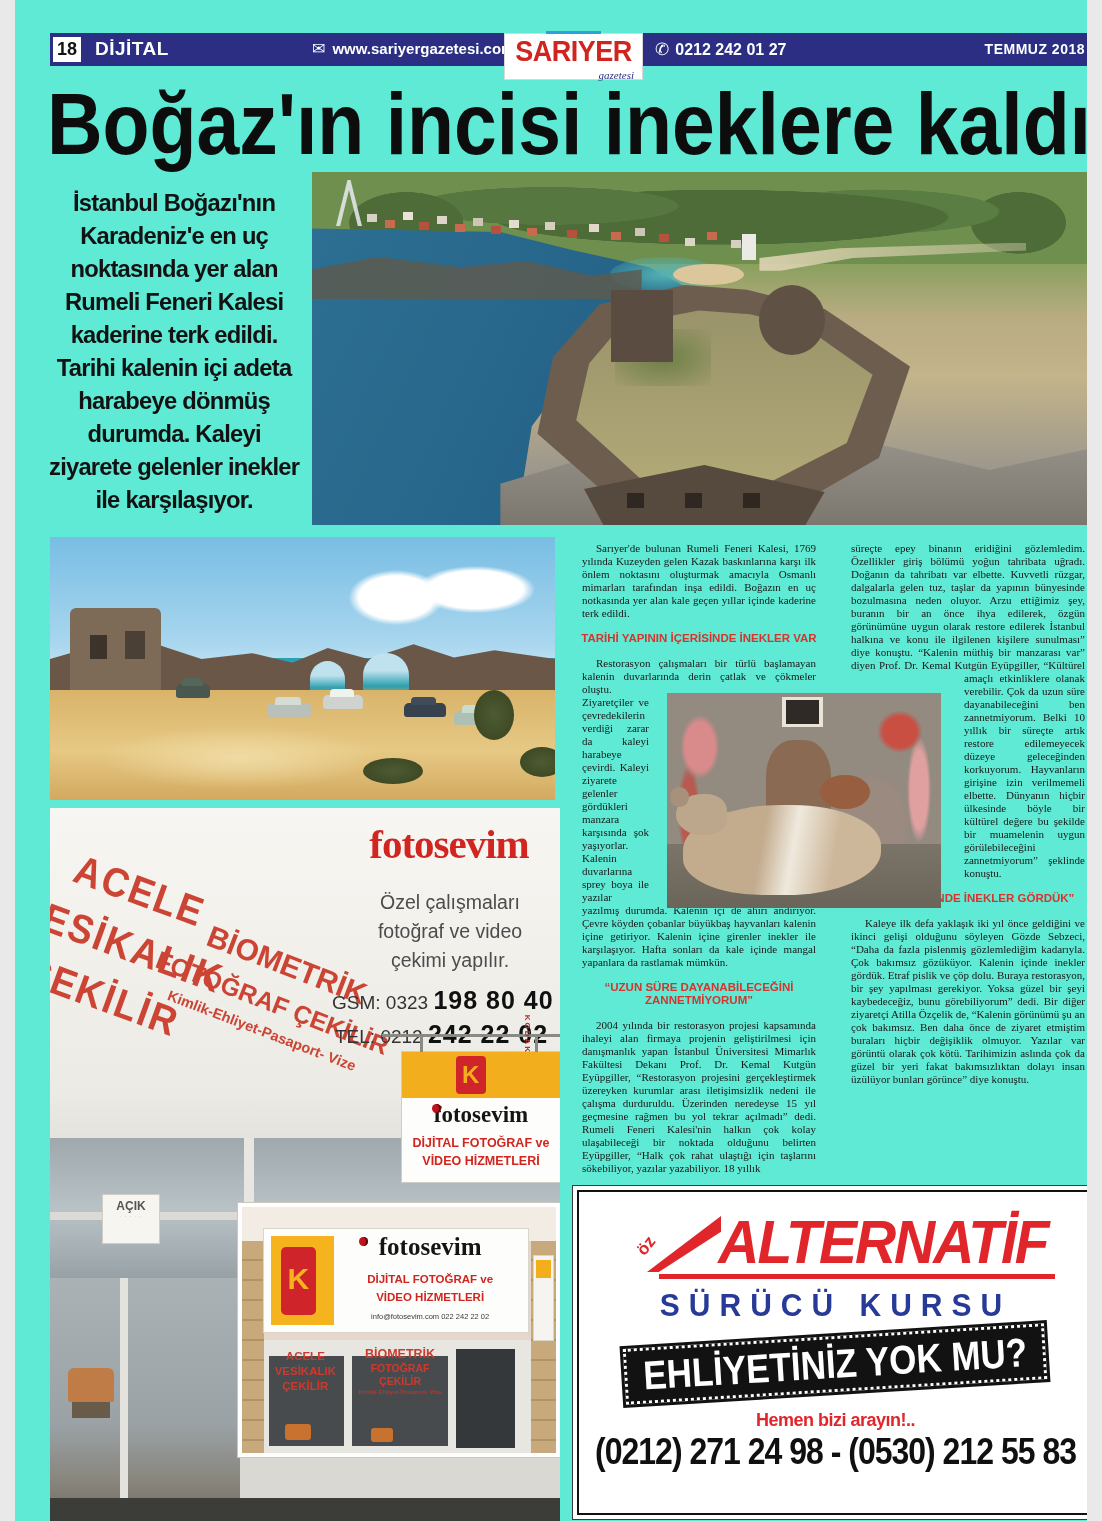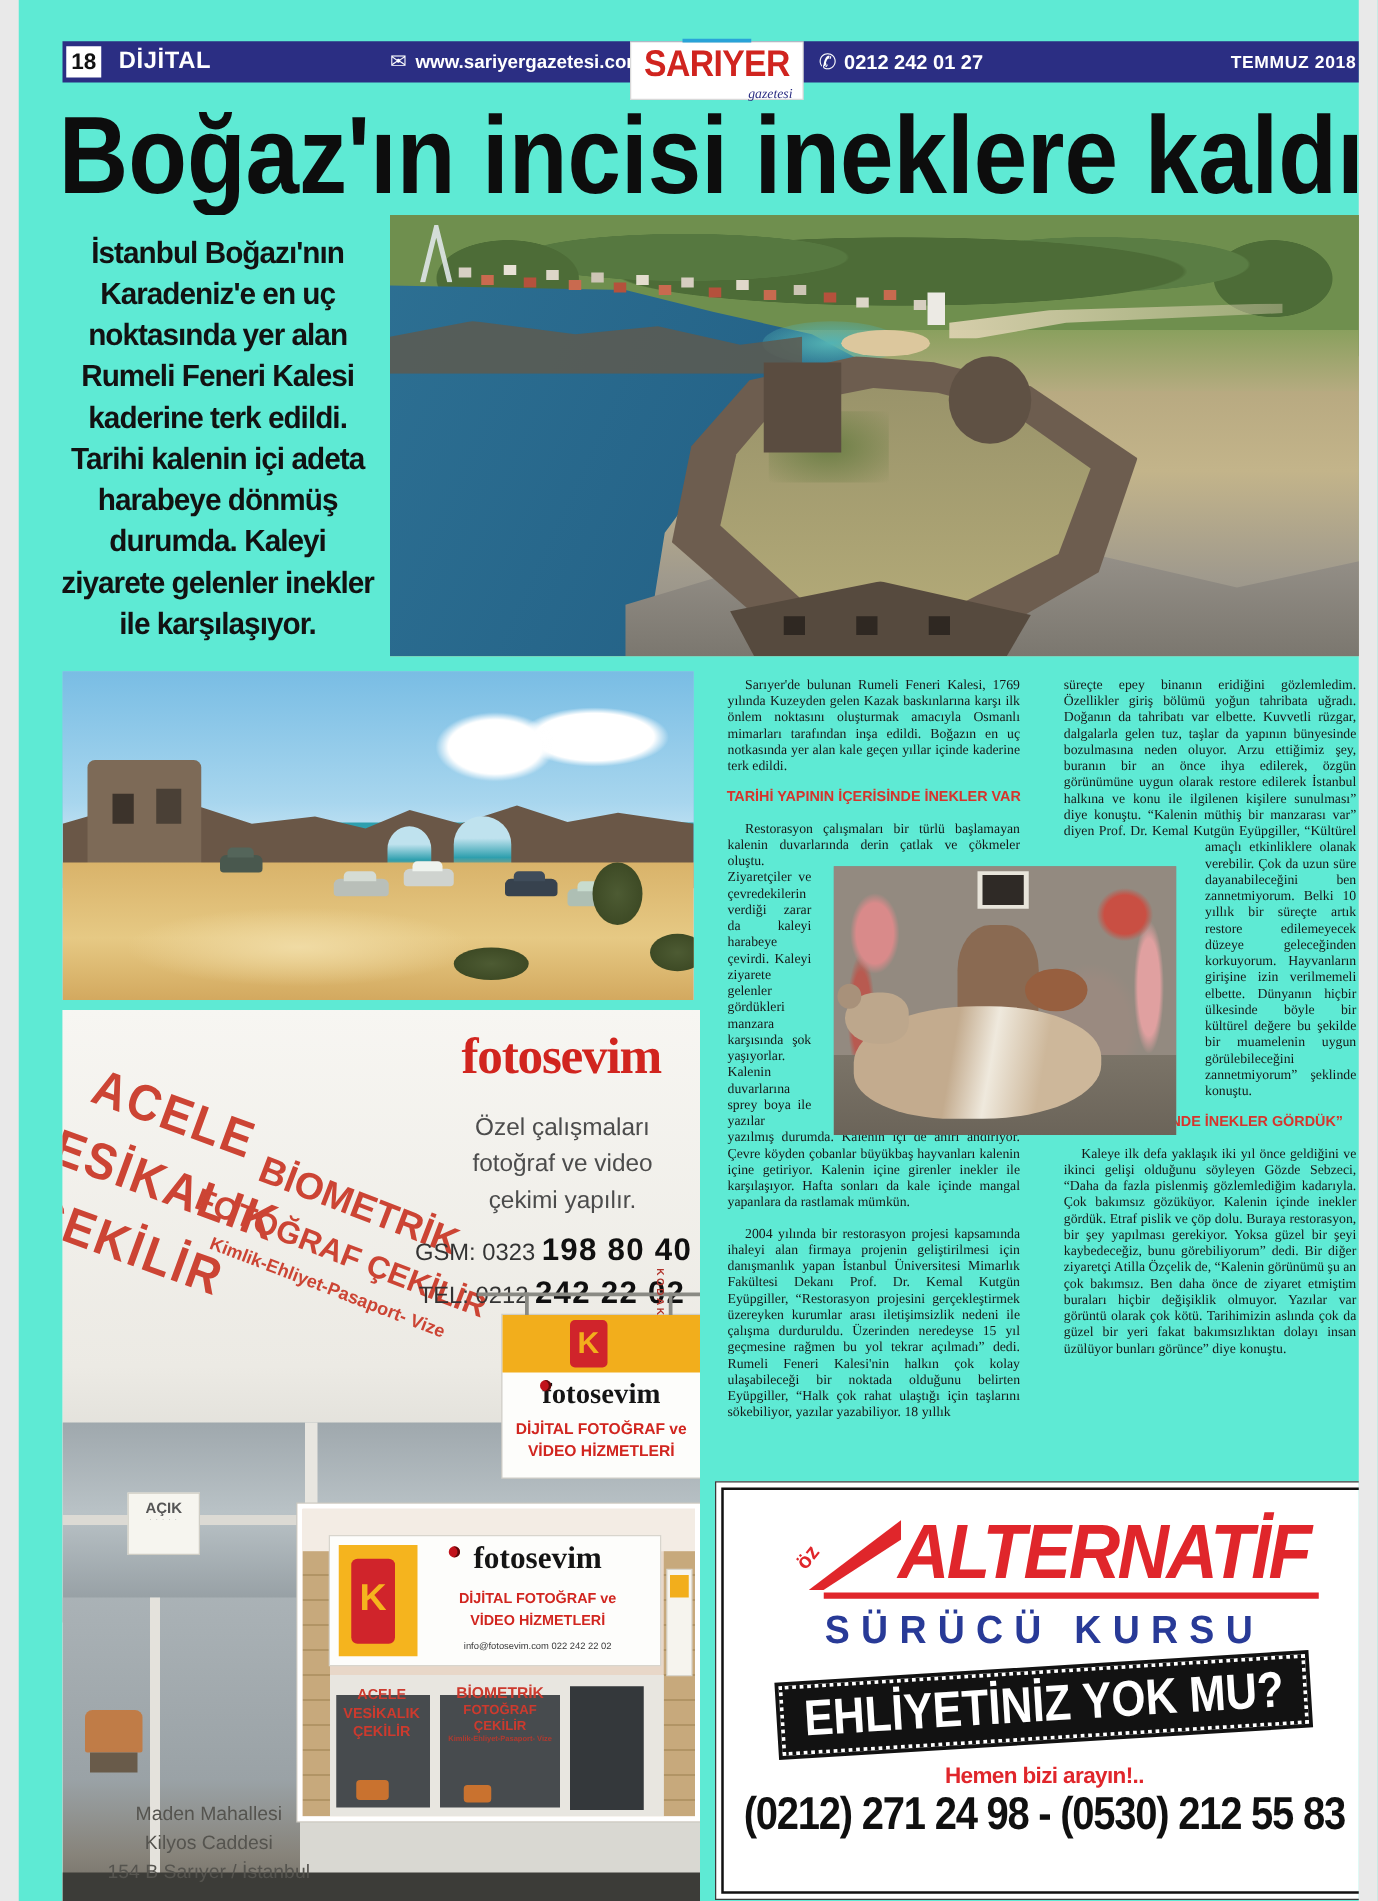--- a/index.html
+++ b/index.html
@@ -315,20 +315,21 @@
 
   <div class="article">
     <div class="col col1">
       <p class="para"><span>Sarıyer'de bulunan Rumeli Feneri Kalesi, 1769 yılında Kuzeyden gelen Kazak baskınlarına karşı ilk önlem noktasını oluşturmak amacıyla Osmanlı mimarları tarafından inşa edildi. Boğazın en uç notkasında yer alan kale geçen yıllar içinde kaderine terk edildi.</span></p>
       <h3 class="subhead">TARİHİ YAPININ İÇERİSİNDE İNEKLER VAR</h3>
       <p class="para">
         <span>Restorasyon çalışmaları bir türlü başlamayan kalenin duvarlarında derin çatlak ve çökmeler</span>
         <span class="fr"></span>
         <span>oluştu. Ziyaretçiler ve çevredekilerin verdiği zarar da kaleyi harabeye çevirdi. Kaleyi ziyarete gelenler gördükleri manzara karşısında şok yaşıyorlar. Kalenin duvarlarına sprey boya ile yazılar yazılmış durumda. Kalenin içi de ahırı andırıyor. Çevre köyden çobanlar büyükbaş hayvanları kalenin içine getiriyor. Kalenin içine girenler inekler ile karşılaşıyor. Hafta sonları da kale içinde mangal yapanlara da rastlamak mümkün.</span>
       </p>
+      <h3 class="subhead">“UZUN SÜRE DAYANABİLECEĞİNİ ZANNETMİYORUM”</h3>
       <p class="para"><span>2004 yılında bir restorasyon projesi kapsamında ihaleyi alan firmaya projenin geliştirilmesi için danışmanlık yapan İstanbul Üniversitesi Mimarlık Fakültesi Dekanı Prof. Dr. Kemal Kutgün Eyüpgiller, “Restorasyon projesini gerçekleştirmek üzereyken kurumlar arası iletişimsizlik nedeni ile çalışma durduruldu. Üzerinden neredeyse 15 yıl geçmesine rağmen bu yol tekrar açılmadı” dedi. Rumeli Feneri Kalesi'nin halkın çok kolay ulaşabileceği bir noktada olduğunu belirten Eyüpgiller, “Halk çok rahat ulaştığı için taşlarını sökebiliyor, yazılar yazabiliyor. 18 yıllık</span></p>
     </div>
     <div class="col col2">
       <p class="para" style="text-indent:0">
         <span>süreçte epey binanın eridiğini gözlemledim. Özellikler giriş bölümü yoğun tahribata uğradı. Doğanın da tahribatı var elbette. Kuvvetli rüzgar, dalgalarla gelen tuz, taşlar da yapının bünyesinde bozulmasına neden oluyor. Arzu ettiğimiz şey, buranın bir an önce ihya edilerek, özgün görünümüne uygun olarak restore edilerek İstanbul halkına ve konu ile ilgilenen kişilere sunulması” diye konuştu. “Kalenin müthiş bir manzarası var” diyen Prof. Dr. Kemal Kutgün Eyüpgiller,</span>
         <span class="fl"></span>
         <span>“Kültürel amaçlı etkinliklere olanak verebilir. Çok da uzun süre dayanabileceğini ben zannetmiyorum. Belki 10 yıllık bir süreçte artık restore edilemeyecek düzeye geleceğinden korkuyorum. Hayvanların girişine izin verilmemeli elbette. Dünyanın hiçbir ülkesinde böyle bir kültürel değere bu şekilde bir muamelenin uygun görülebileceğini zannetmiyorum” şeklinde konuştu.</span>
       </p>
       <h3 class="subhead">“KALENİN İÇİNDE İNEKLER GÖRDÜK”</h3>
       <p class="para"><span>Kaleye ilk defa yaklaşık iki yıl önce geldiğini ve ikinci gelişi olduğunu söyleyen Gözde Sebzeci, “Daha da fazla pislenmiş gözlemlediğim kadarıyla. Çok bakımsız gözüküyor. Kalenin içinde inekler gördük. Etraf pislik ve çöp dolu. Buraya restorasyon, bir şey yapılması gerekiyor. Yoksa güzel bir şeyi kaybedeceğiz, bunu görebiliyorum” dedi. Bir diğer ziyaretçi Atilla Özçelik de, “Kalenin görünümü şu an çok bakımsız. Ben daha önce de ziyaret etmiştim buraları hiçbir değişiklik olmuyor. Yazılar var görüntü olarak çok kötü. Tarihimizin aslında çok da güzel bir yeri fakat bakımsızlıktan dolayı insan üzülüyor bunları görünce” diye konuştu.</span></p>
@@ -420,25 +421,20 @@
           </div>
         <div class="fi-brand">fotosevim</div>
         <span class="ladybug" style="left:36%;top:8%"></span>
         <div class="fi-l1">DİJİTAL FOTOĞRAF ve</div>
         <div class="fi-l2">VİDEO HİZMETLERİ</div>
         <div class="fi-contact">info@fotosevim.com    022 242 22 02</div>
       </div>
       <div class="fi-minisign"></div>
     </div>
 
-    <div class="fs-addr">
-      <div>Maden Mahallesi</div>
-      <div>Kilyos Caddesi</div>
-      <div>154 B Sarıyer / İstanbul</div>
-    </div>
   </div>
 
   <div class="alt">
     <div class="alt-inner">
       <div class="alt-logo">
         <div class="alt-tri"></div>
         <div class="alt-oz">öz</div>
         <div class="alt-name">ALTERNATİF</div>
         <div class="alt-under"></div>
       </div>

